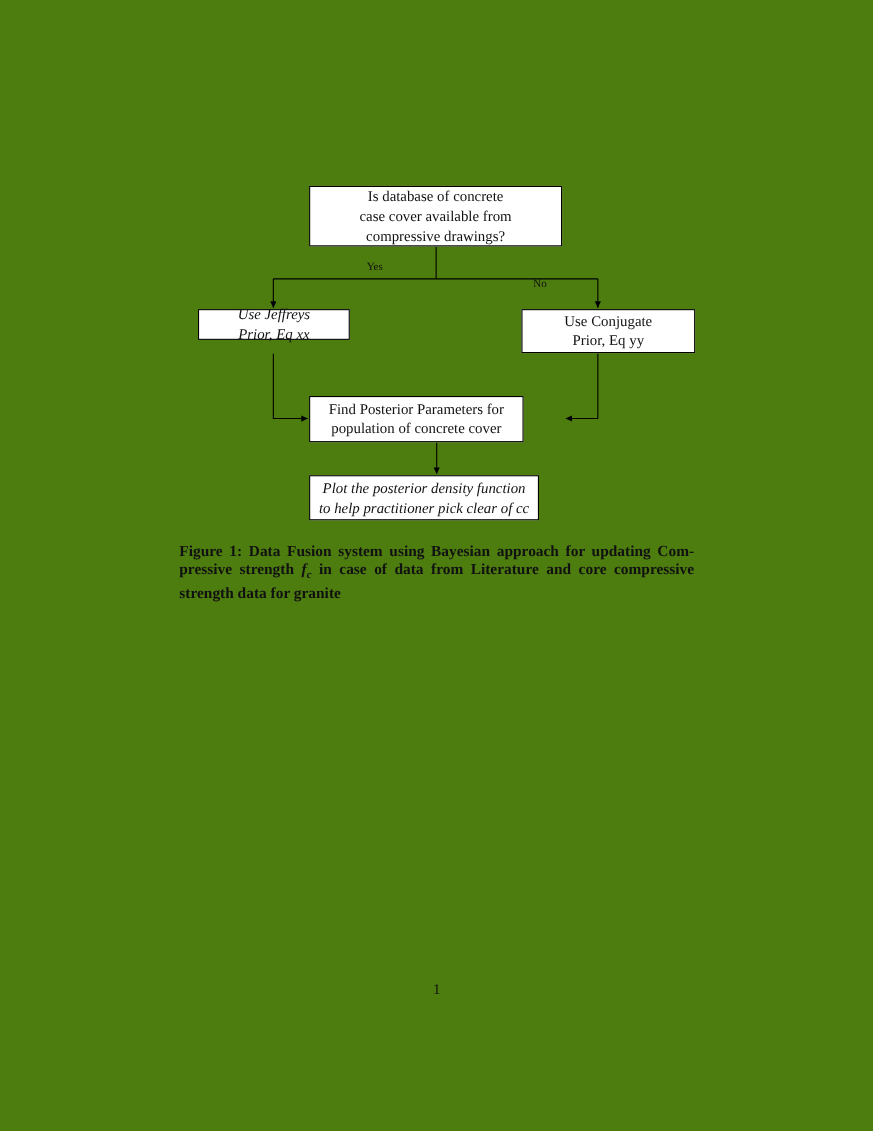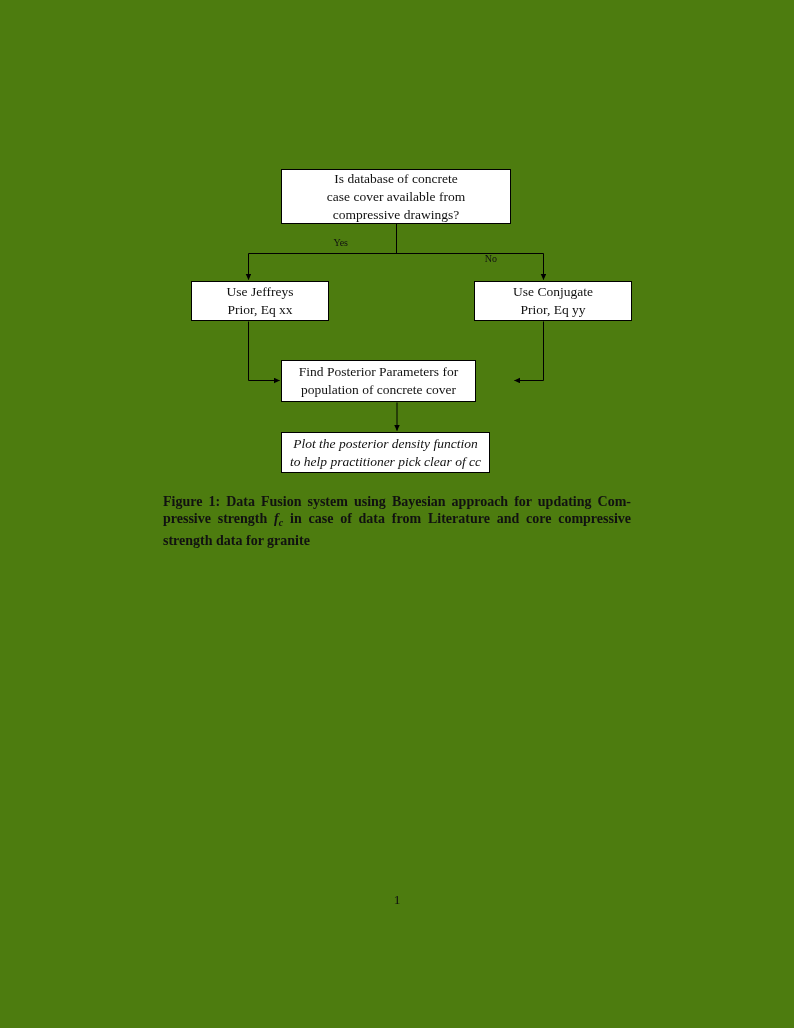--- a/index.html
+++ b/index.html
@@ -30,21 +30,21 @@
     display: flex;
     flex-direction: column;
     justify-content: center;
     align-items: center;
     text-align: center;
     font-size: 13.5px;
     line-height: 18px;
     white-space: nowrap;
   }
   .node-decision  { left: 281px; top: 169px; width: 230px; height: 55px; }
-  .node-jeffreys  { left: 191px; top: 281px; width: 138px; height: 40px; }
+  .node-jeffreys  { left: 180px; top: 281px; width: 138px; height: 28px; font-style: italic; }
   .node-conjugate { left: 474px; top: 281px; width: 158px; height: 40px; }
   .node-posterior { left: 281px; top: 360px; width: 195px; height: 42px; }
   .node-plot      { left: 281px; top: 432px; width: 209px; height: 41px; font-style: italic; }
   .edge-label {
     position: absolute;
     width: 52px;
     text-align: right;
     font-size: 10px;
     line-height: 16px;
   }

